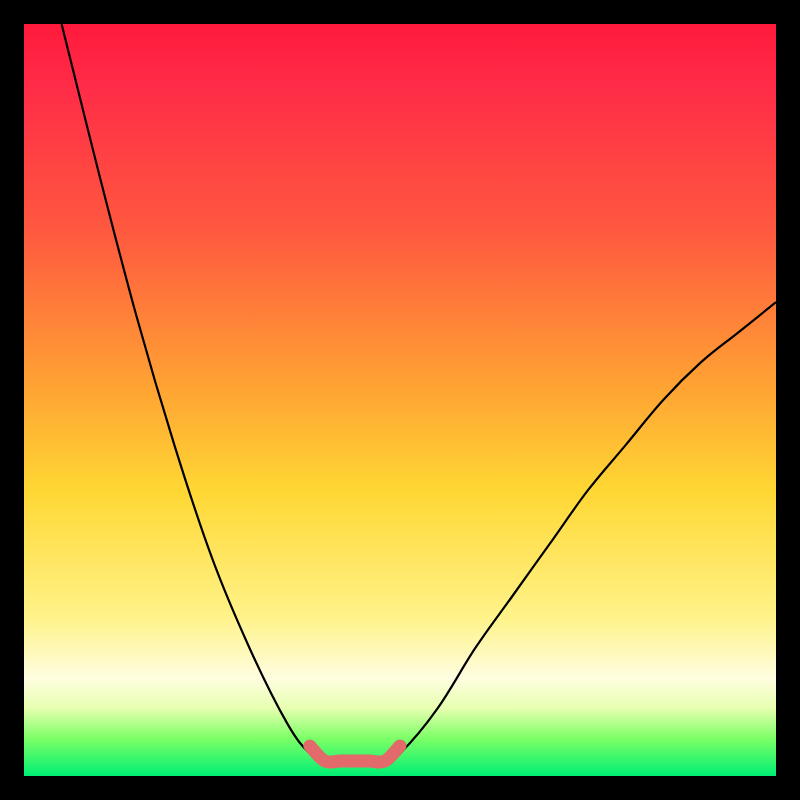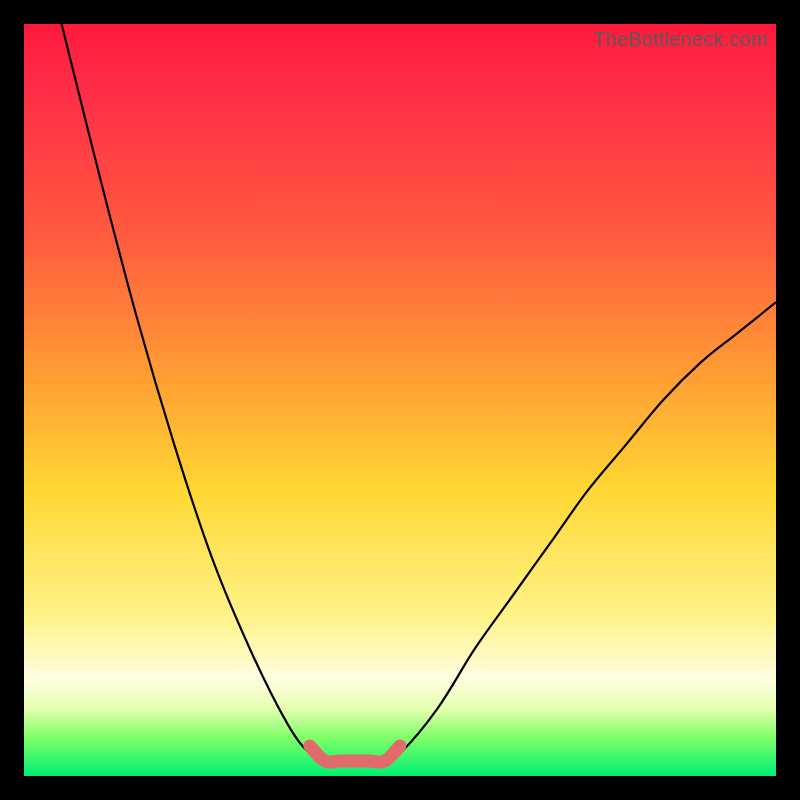--- a/index.html
+++ b/index.html
@@ -55,20 +55,19 @@
     width: 752px;
     height: 752px;
     overflow: visible;
   }
 </style>
 </head>
 <body>
 
 <div class="frame">
   <div class="plot-area">
-    <span class="watermark">TheBottleneck.com</span>
     <svg class="curves" viewBox="0 0 752 752" preserveAspectRatio="none">
       <path d="M 37.6 0.0 C 44.4 27.1, 61.7 97.6, 75.2 150.4 C 88.7 203.2, 99.3 244.6, 112.8 293.3 C 126.3 342.0, 136.9 377.8, 150.4 421.1 C 163.9 464.4, 174.5 497.4, 188.0 533.9 C 201.5 570.5, 212.1 594.4, 225.6 624.2 C 239.1 653.9, 252.4 680.4, 263.2 699.4 C 274.0 718.3, 279.0 722.7, 285.8 729.4 C 292.5 736.2, 295.4 735.6, 300.8 737.0 C 306.2 738.3, 313.1 737.0, 315.8 737.0" fill="none" stroke="#000000" stroke-width="2.2" id="path-left"></path>
       <path d="M 345.9 737.0 C 348.6 737.0, 355.5 738.3, 361.0 737.0 C 366.4 735.6, 366.5 738.9, 376.0 729.4 C 385.5 720.0, 400.1 703.3, 413.6 684.3 C 427.1 665.4, 437.7 644.5, 451.2 624.2 C 464.7 603.9, 475.3 590.5, 488.8 571.5 C 502.3 552.6, 512.9 537.8, 526.4 518.9 C 539.9 499.9, 550.5 483.8, 564.0 466.2 C 577.5 448.6, 588.1 437.4, 601.6 421.1 C 615.1 404.9, 625.7 390.9, 639.2 376.0 C 652.7 361.1, 663.3 350.6, 676.8 338.4 C 690.3 326.2, 700.9 319.1, 714.4 308.3 C 727.9 297.5, 745.2 283.7, 752.0 278.2" fill="none" stroke="#000000" stroke-width="2.2" id="path-right"></path>
       <path d="M 285.8 721.9 C 288.5 724.6, 295.4 734.3, 300.8 737.0 C 306.2 739.7, 310.4 737.0, 315.8 737.0 C 321.3 737.0, 325.5 737.0, 330.9 737.0 C 336.3 737.0, 340.5 737.0, 345.9 737.0 C 351.3 737.0, 355.5 739.7, 361.0 737.0 C 366.4 734.3, 373.3 724.6, 376.0 721.9" fill="none" stroke="#e26a6a" stroke-width="13" stroke-linecap="round" stroke-linejoin="round" id="path-floor"></path>
     </svg>
   </div>
 </div>
 
 </body></html>

